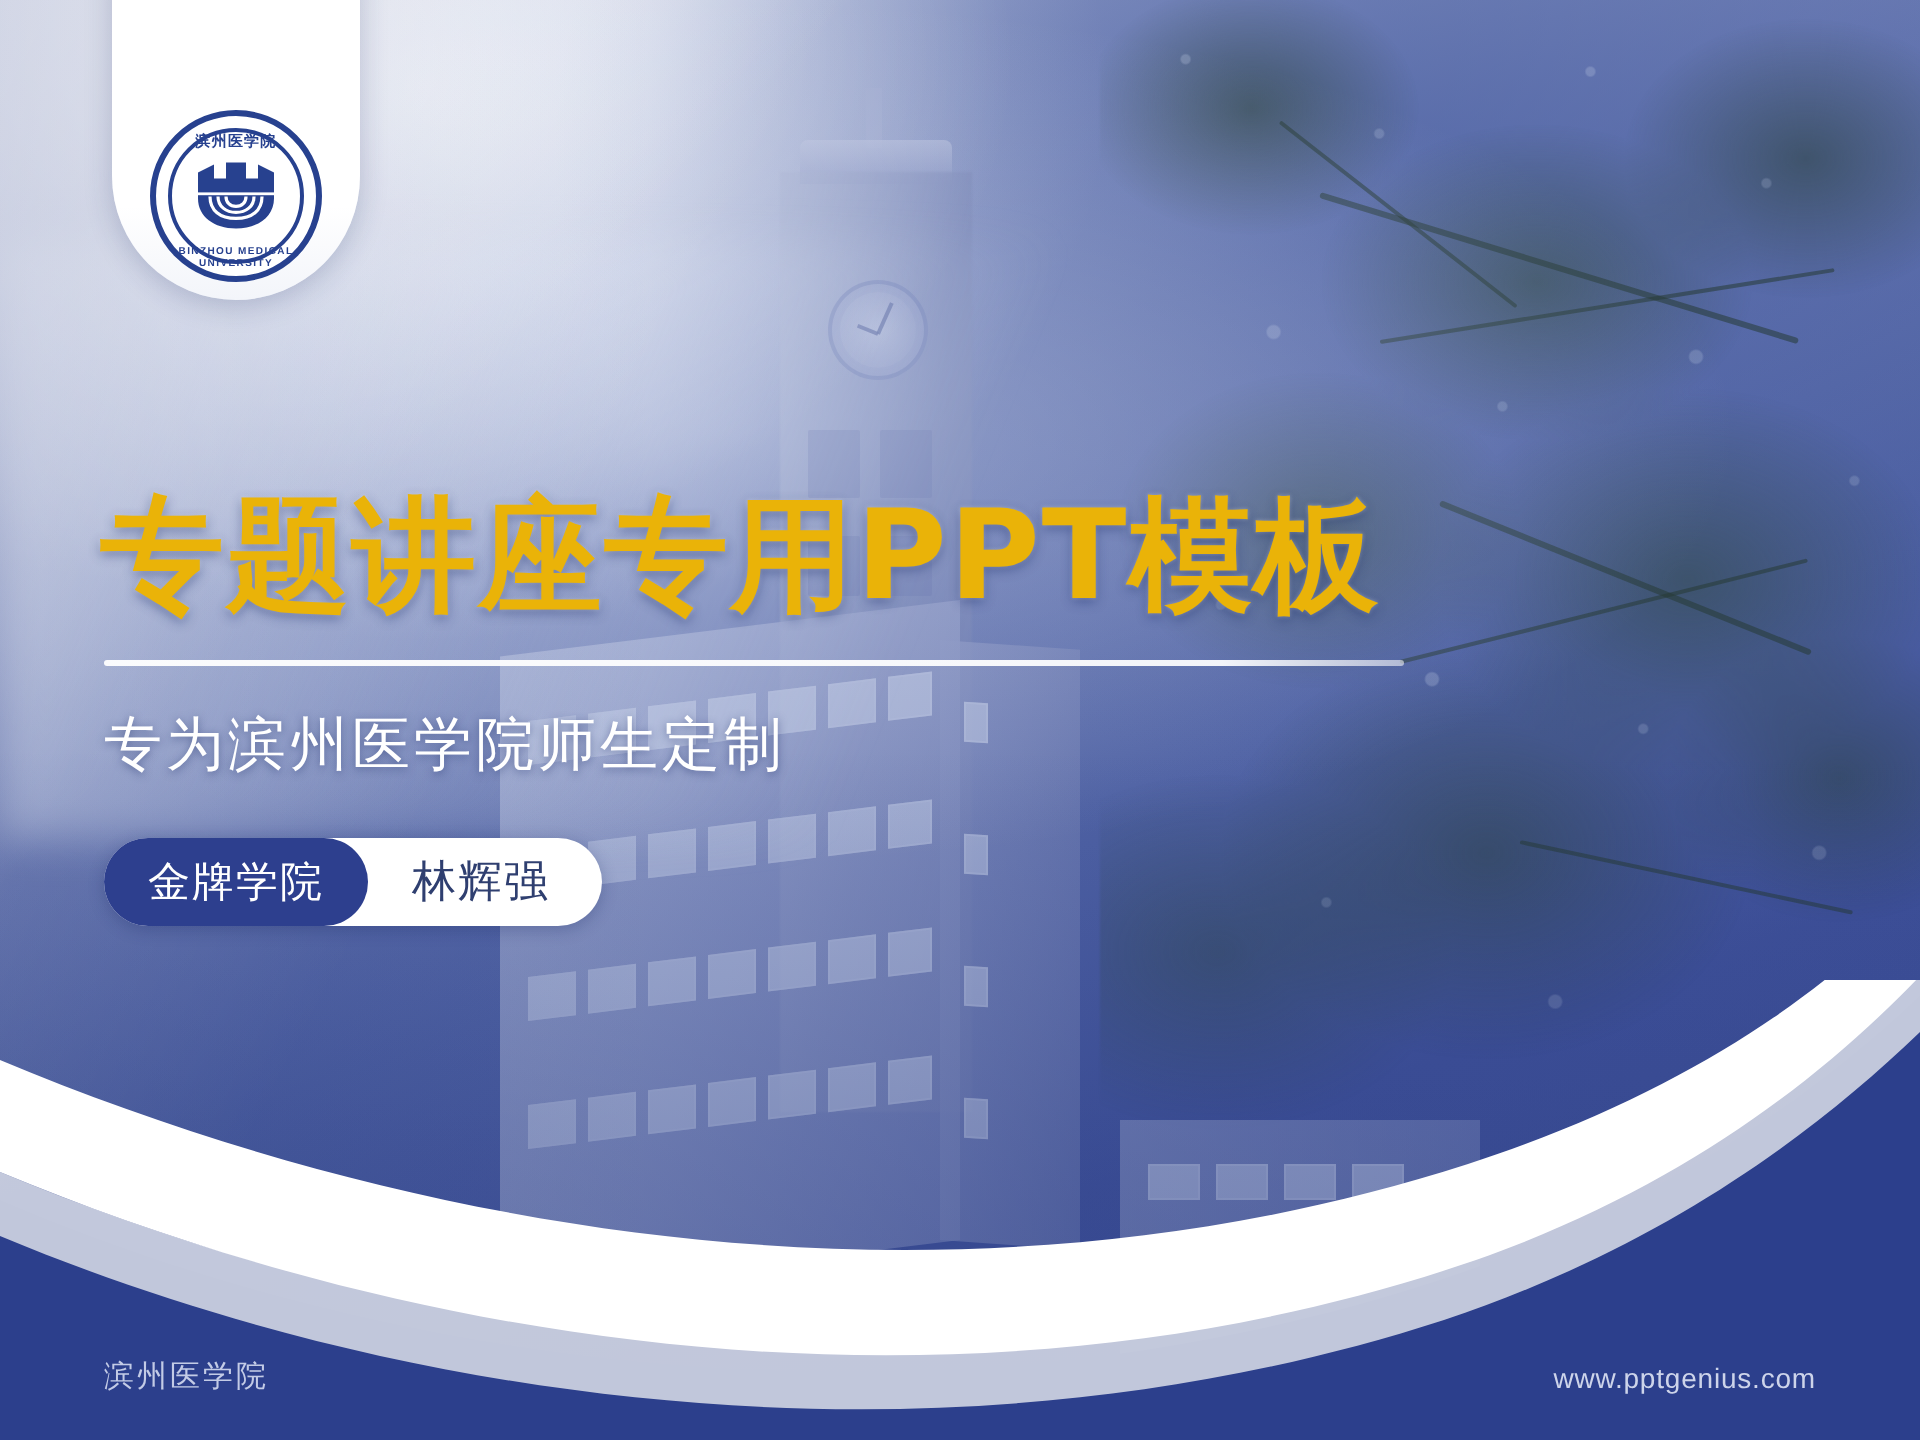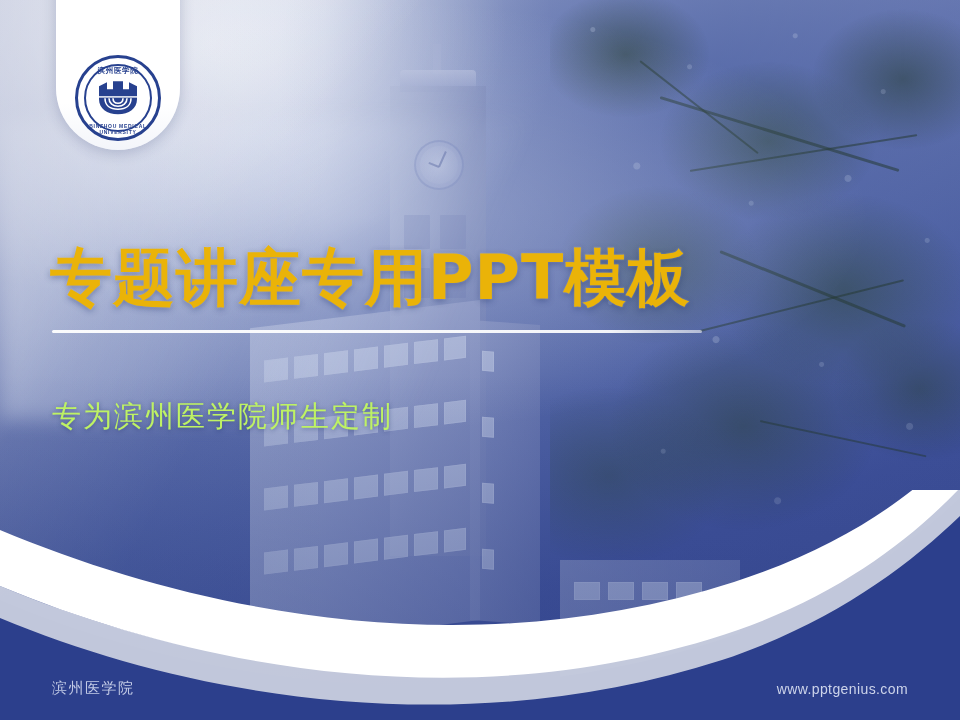--- a/index.html
+++ b/index.html
@@ -177,25 +177,24 @@
     text-shadow:0 2px 6px rgba(34,50,110,.45), 0 0 2px rgba(255,255,255,.4);
     white-space:nowrap;
   }
   .divider{
     position:absolute;left:52px;top:330px;width:650px;height:3px;
     background:linear-gradient(90deg,rgba(255,255,255,.95),rgba(255,255,255,.92) 86%,rgba(255,255,255,.55));
     border-radius:2px;
   }
   .subtitle{
     position:absolute;left:52px;top:352px;
-    font-size:29px;line-height:40px;color:#bef264;letter-spacing:2px;
+    font-size:29px;line-height:40px;color:#ffffff;letter-spacing:2px;
     font-family:"DejaVu Sans","Liberation Sans",sans-serif;
     text-shadow:0 1px 4px rgba(30,46,104,.5);
     white-space:nowrap;
-    margin-top:44px;
   }
 
   
   .badge{
     position:absolute;left:52px;top:419px;height:44px;
     display:flex;align-items:center;
     background:#ffffff;border-radius:22px;
     box-shadow:0 2px 8px rgba(26,40,96,.28);
     padding-right:26px;
   }
@@ -331,17 +330,21 @@
       <path d="M17,21 C17,24 19,26 22,26 C25,26 27,24 27,21" fill="none" stroke="#ffffff" stroke-width="1.6"></path>
       <rect x="2" y="19" width="40" height="1.4" fill="#ffffff"></rect>
     </svg>
     <div class="emblem-en">BINZHOU MEDICAL UNIVERSITY</div>
   </div>
 
   <div class="title">专题讲座专用PPT模板</div>
   <div class="divider"></div>
   <div class="subtitle">专为滨州医学院师生定制</div>
 
+  <div class="badge">
+    <div class="badge-tag">金牌学院</div>
+    <div class="badge-name">林辉强</div>
+  </div>
 
   <div class="footer-left">滨州医学院</div>
   <div class="footer-right">www.pptgenius.com</div>
 
 </div>
 
 </body></html>

